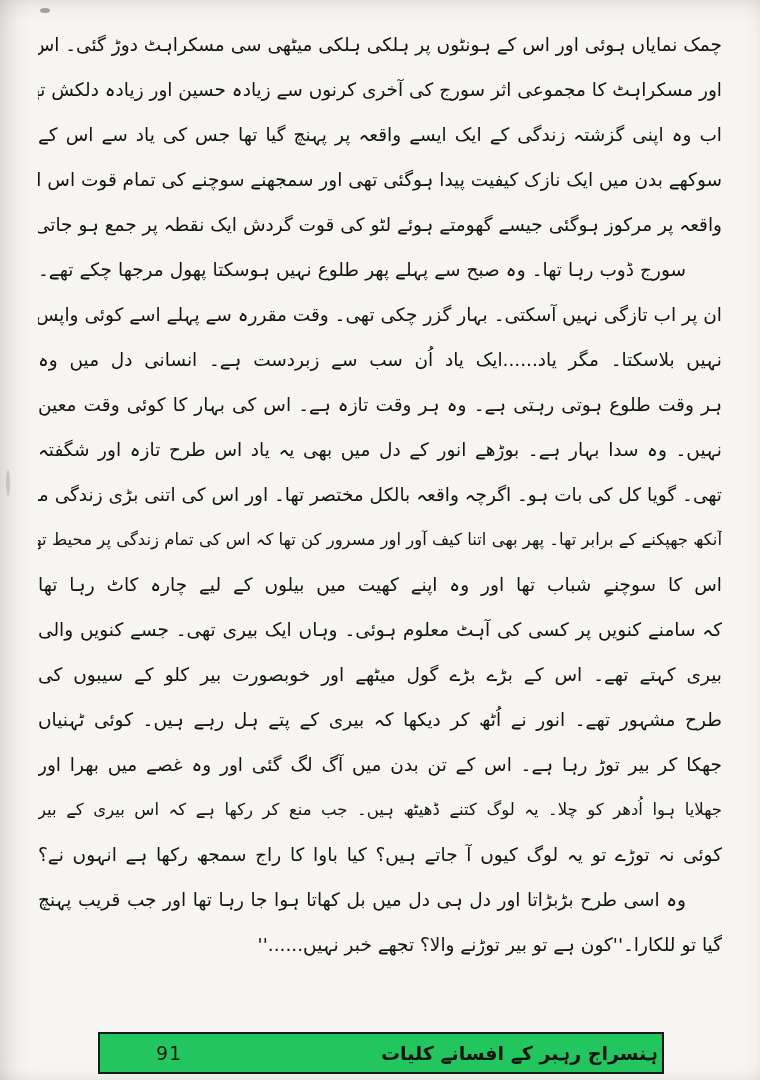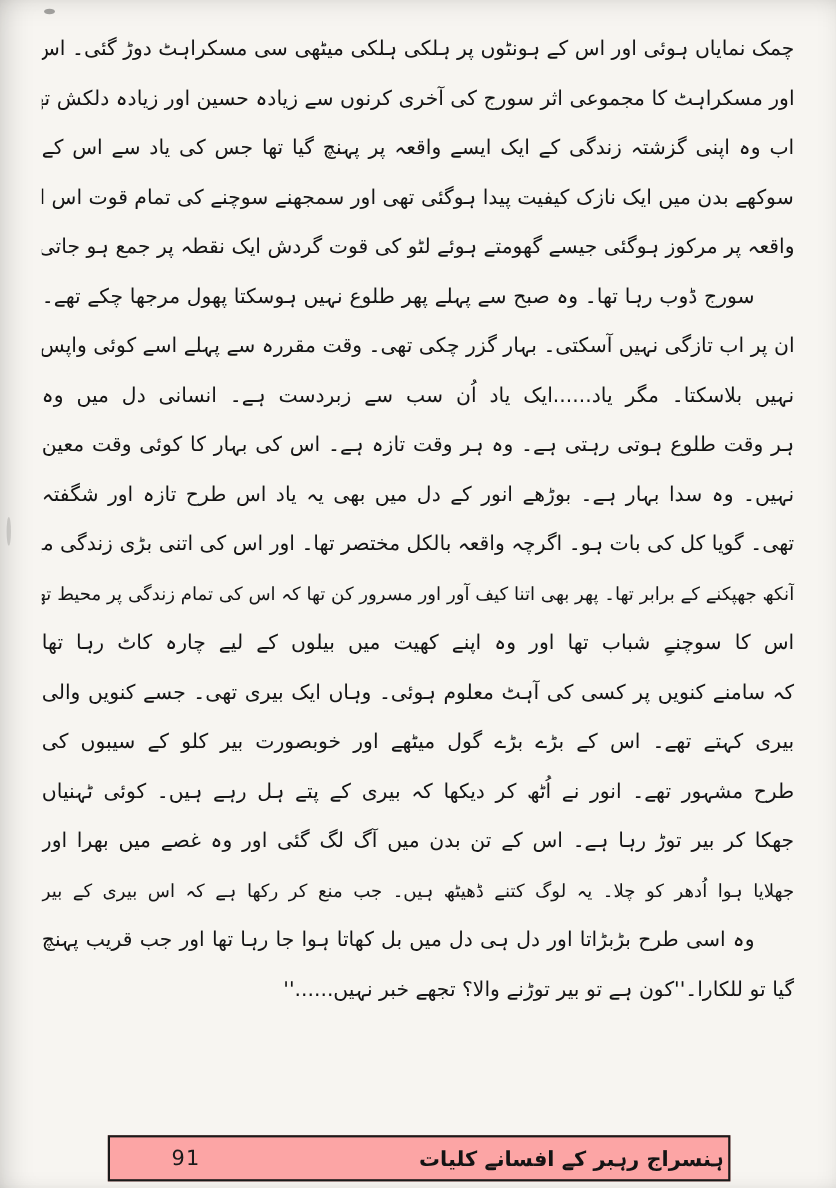--- a/index.html
+++ b/index.html
@@ -54,21 +54,21 @@
     text-align-last: right;
   }
 
   .footer {
     position: absolute;
     left: 98px;
     right: 96px;
     bottom: 6px;
     height: 38px;
     border: 2px solid #1a1a1a;
-    background: #fca5a5;
+    background: #22c55e;
     display: flex;
     flex-direction: row;
     direction: ltr;
     align-items: center;
     justify-content: space-between;
   }
   .page-number {
     margin-left: 56px;
     font-size: 19px;
     color: #1a1a1a;
@@ -102,20 +102,21 @@
     <div class="text-line">ہر وقت طلوع ہوتی رہتی ہے۔ وہ ہر وقت تازہ ہے۔ اس کی بہار کا کوئی وقت معین</div>
     <div class="text-line">نہیں۔ وہ سدا بہار ہے۔ بوڑھے انور کے دل میں بھی یہ یاد اس طرح تازہ اور شگفتہ</div>
     <div class="text-line">تھی۔ گویا کل کی بات ہو۔ اگرچہ واقعہ بالکل مختصر تھا۔ اور اس کی اتنی بڑی زندگی میں</div>
     <div class="text-line small">آنکھ جھپکنے کے برابر تھا۔ پھر بھی اتنا کیف آور اور مسرور کن تھا کہ اس کی تمام زندگی پر محیط تھا۔</div>
     <div class="text-line">اس کا سوچنےِ شباب تھا اور وہ اپنے کھیت میں بیلوں کے لیے چارہ کاٹ رہا تھا</div>
     <div class="text-line">کہ سامنے کنویں پر کسی کی آہٹ معلوم ہوئی۔ وہاں ایک بیری تھی۔ جسے کنویں والی</div>
     <div class="text-line">بیری کہتے تھے۔ اس کے بڑے بڑے گول میٹھے اور خوبصورت بیر کلو کے سیبوں کی</div>
     <div class="text-line">طرح مشہور تھے۔ انور نے اُٹھ کر دیکھا کہ بیری کے پتے ہل رہے ہیں۔ کوئی ٹہنیاں</div>
     <div class="text-line">جھکا کر بیر توڑ رہا ہے۔ اس کے تن بدن میں آگ لگ گئی اور وہ غصے میں بھرا اور</div>
     <div class="text-line small">جھلایا ہوا اُدھر کو چلا۔ یہ لوگ کتنے ڈھیٹھ ہیں۔ جب منع کر رکھا ہے کہ اس بیری کے بیر</div>
+    <div class="text-line">کوئی نہ توڑے تو یہ لوگ کیوں آ جاتے ہیں؟ کیا باوا کا راج سمجھ رکھا ہے انہوں نے؟</div>
     <div class="text-line indent">وہ اسی طرح بڑبڑاتا اور دل ہی دل میں بل کھاتا ہوا جا رہا تھا اور جب قریب پہنچ</div>
     <div class="text-line end">گیا تو للکارا۔''کون ہے تو بیر توڑنے والا؟ تجھے خبر نہیں......''</div>
   </div>
 
   <div class="footer">
     <span class="page-number">91</span>
     <span class="footer-title">ہنسراج رہبر کے افسانے کلیات</span>
   </div>
 
 </div>

